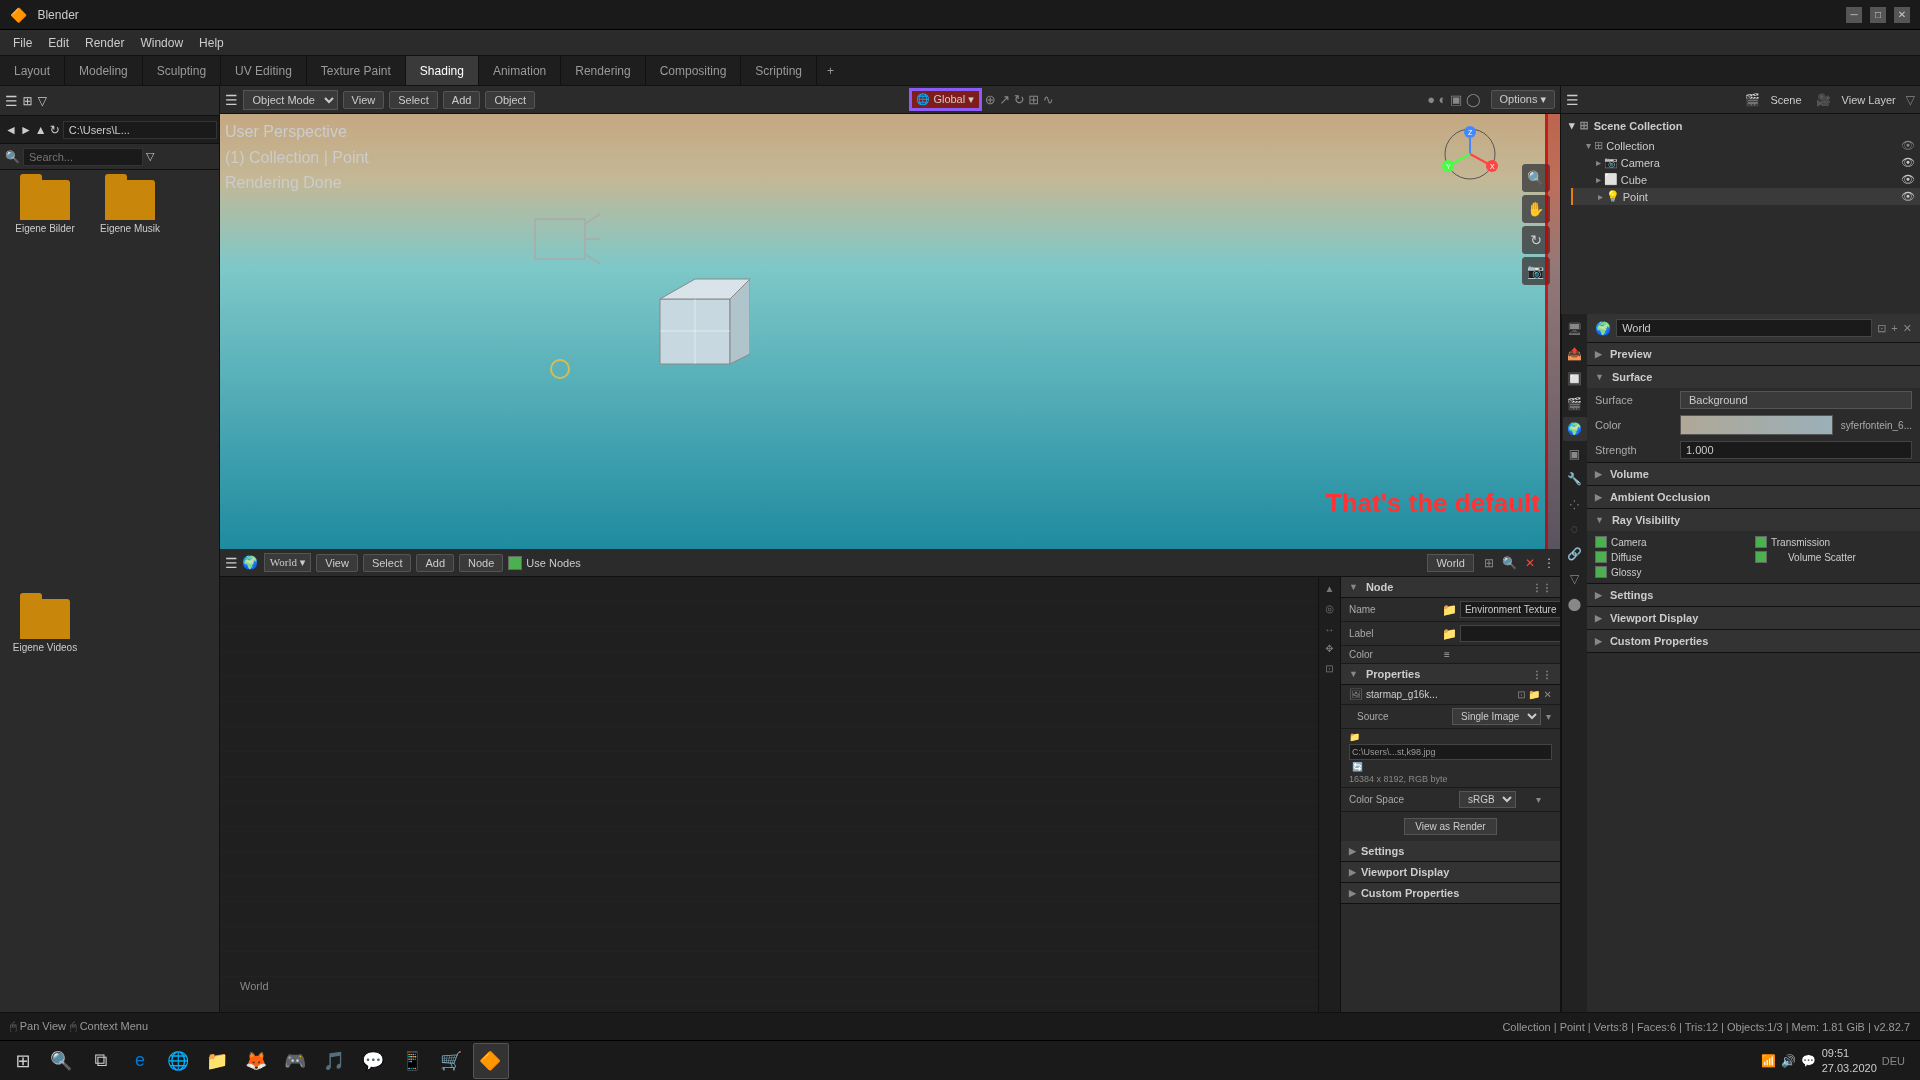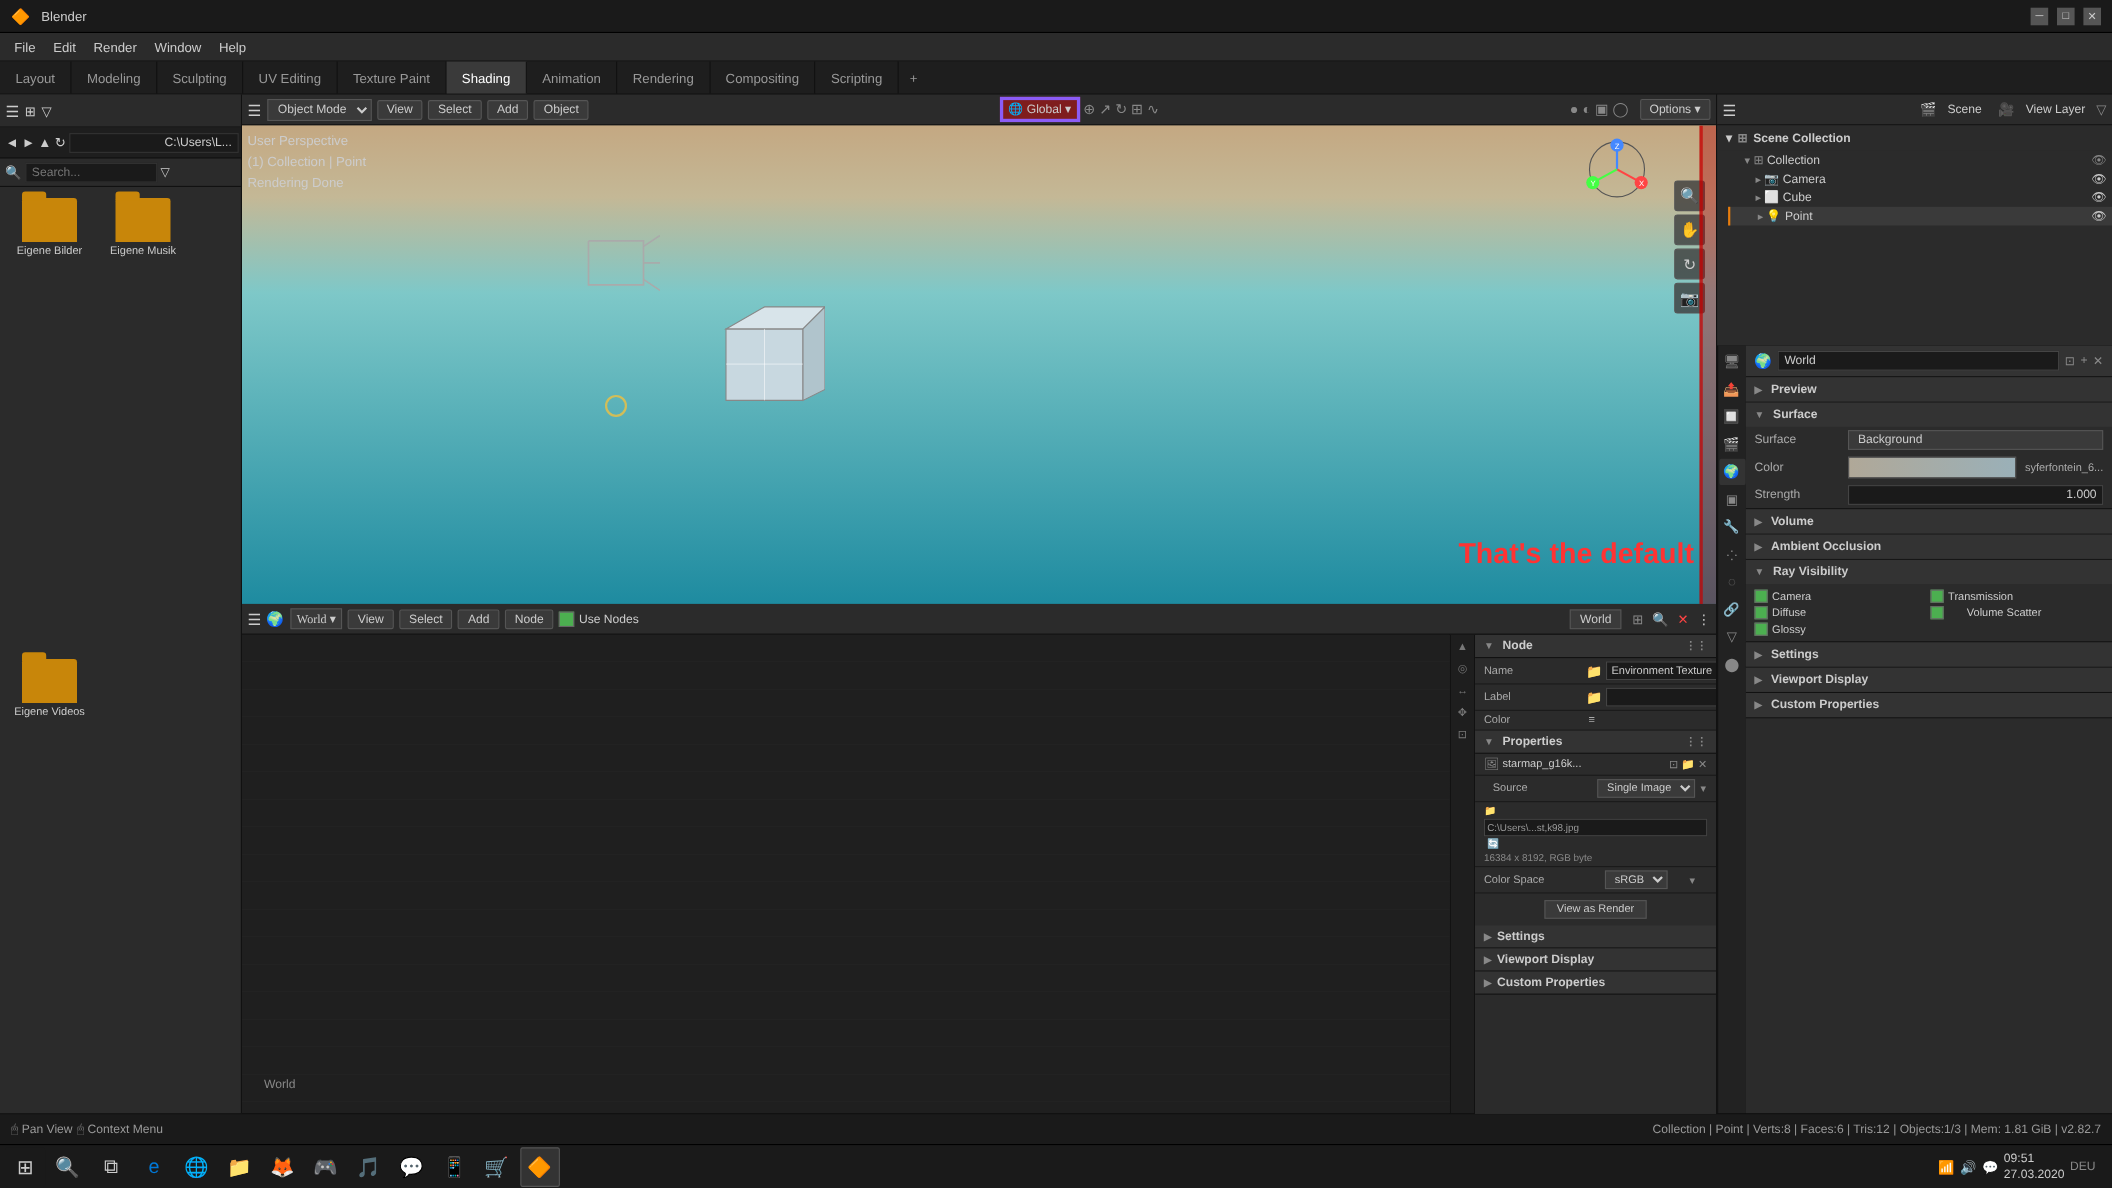--- a/index.html
+++ b/index.html
@@ -77,21 +77,20 @@
       padding: 0 5px;
       border-bottom: 1px solid #111;
     }
     #left-panel .lp-path-input {
       background: #1a1a1a;
       border: 1px solid #333;
       color: #ccc;
       padding: 2px 5px;
       font-size: 11px;
       width: 160px;
-      text-align: right;
     }
     #left-panel .lp-search {
       height: 26px;
       display: flex;
       align-items: center;
       padding: 2px 5px;
       gap: 3px;
       border-bottom: 1px solid #111;
     }
     #left-panel .lp-search input {
@@ -165,21 +164,21 @@
       flex: 1;
       position: relative;
       background: linear-gradient(to bottom, #c4a882 0%, #c4b896 15%, #7ec8c8 35%, #1e8ba0 100%);
       overflow: hidden;
     }
     .viewport-info {
       position: absolute;
       top: 5px;
       left: 5px;
       color: #ccc;
-      font-size: 12px;
+      font-size: 16px;
       line-height: 1.6;
     }
     .cube-3d {
       position: absolute;
       top: 160px;
       left: 420px;
       width: 110px;
       height: 110px;
     }
     .point-light {
@@ -257,21 +256,21 @@
       gap: 5px;
     }
     .wp-row {
       display: flex;
       align-items: center;
       padding: 3px 8px;
       gap: 5px;
       font-size: 11px;
     }
     .wp-label { color: #aaa; width: 80px; flex-shrink: 0; }
-    .wp-value { background: #1a1a1a; border: 1px solid #444; color: #ccc; padding: 2px 5px; font-size: 11px; flex: 1; text-align: right; }
+    .wp-value { background: #1a1a1a; border: 1px solid #444; color: #ccc; padding: 2px 5px; font-size: 11px; flex: 1; }
     #node-editor {
       flex: 1;
       background: #1a1a1a;
       position: relative;
       overflow: hidden;
     }
     #node-header {
       height: 28px;
       background: #2b2b2b;
       display: flex;

